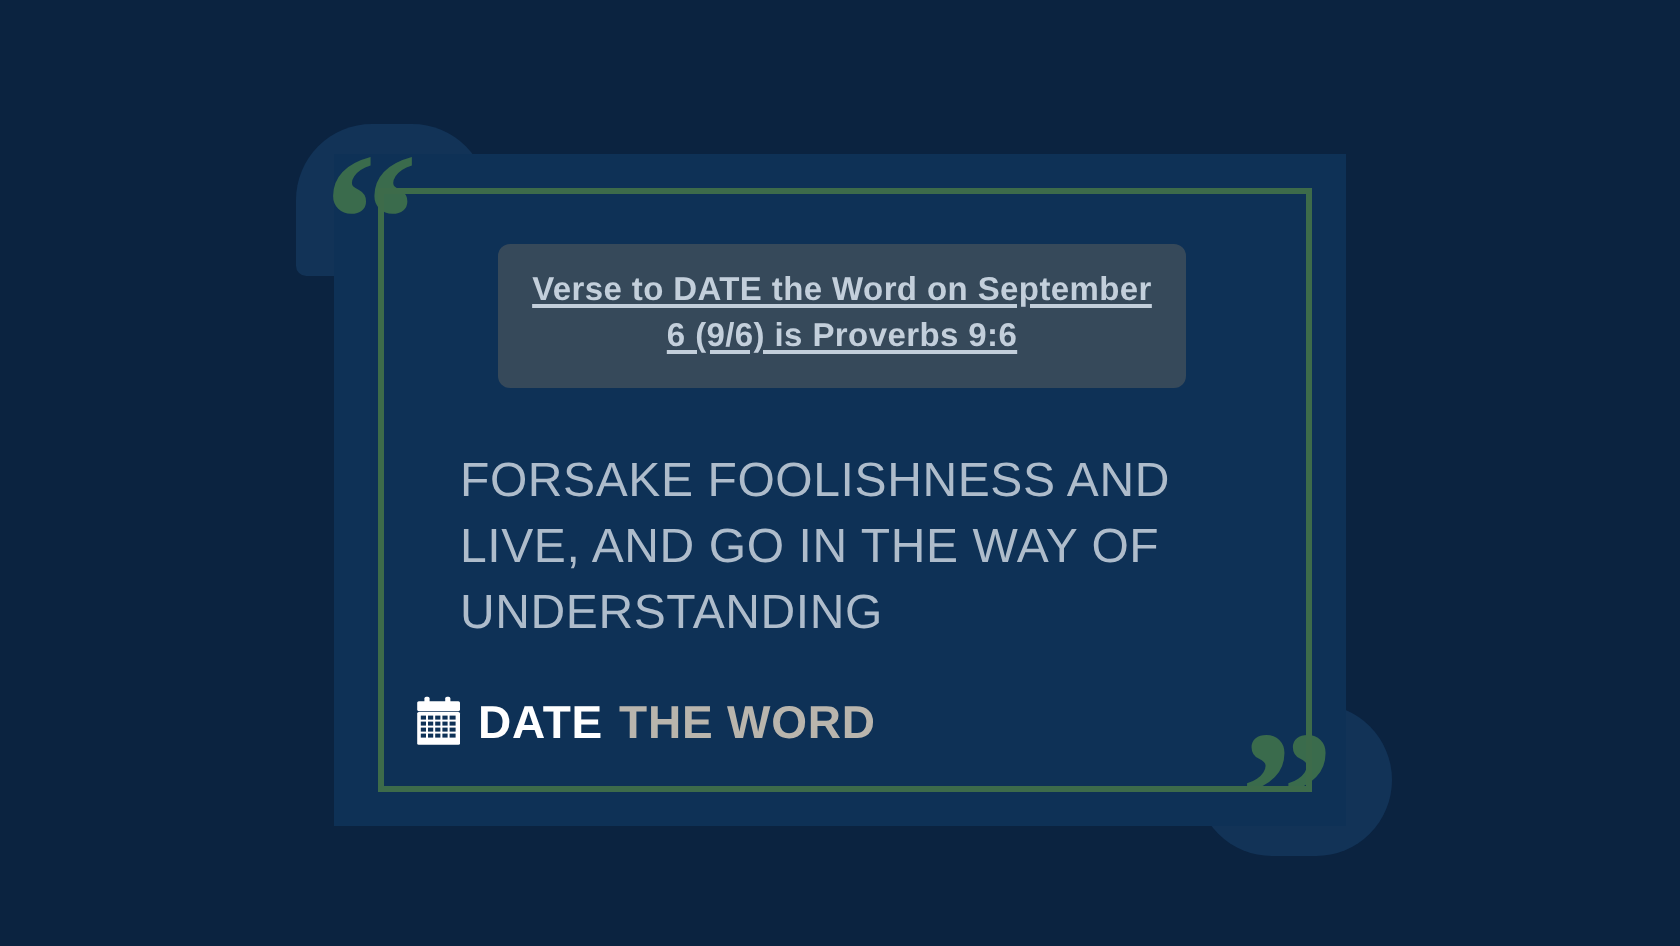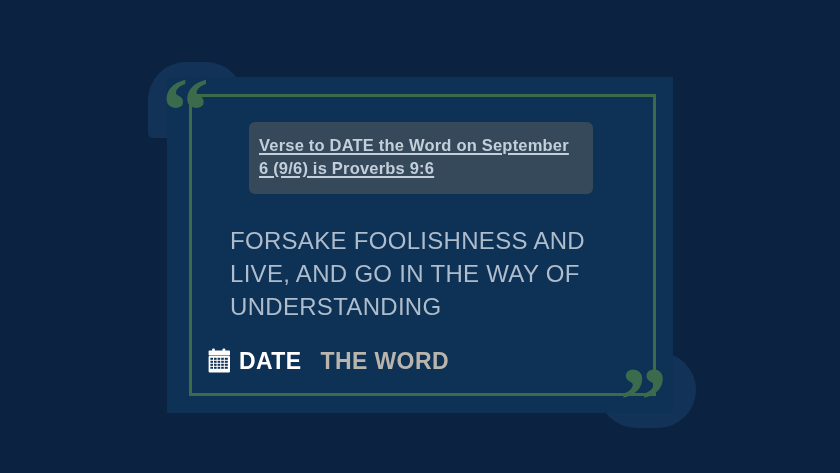--- a/index.html
+++ b/index.html
@@ -98,20 +98,21 @@
   }
 
   
   #title-plate{
     position:absolute;
     left:82px; top:45px;
     width:344px;
     padding:12px 10px 13px 10px;
     background:#36495a;
     border-radius:6px;
+    text-align:center;
   }
   #title-text{
     display:inline;
     color:#c3cfdb;
     font-size:16.5px;
     font-weight:700;
     line-height:1.42;
     letter-spacing:.2px;
     text-decoration:underline;
     text-underline-offset:2px;
@@ -152,21 +153,21 @@
     color:#ffffff;
     font-size:23px;
     font-weight:700;
     letter-spacing:.4px;
   }
   #brand-theword{
     color:#b9b5ad;
     font-size:23px;
     font-weight:700;
     letter-spacing:.4px;
-    margin-left:13px;
+    margin-left:2px;
   }
   #site-url{
     color:#c9d2da;
     font-size:15px;
     font-weight:700;
     letter-spacing:.1px;
     margin-left:40px;
   }
 </style>
 </head>

